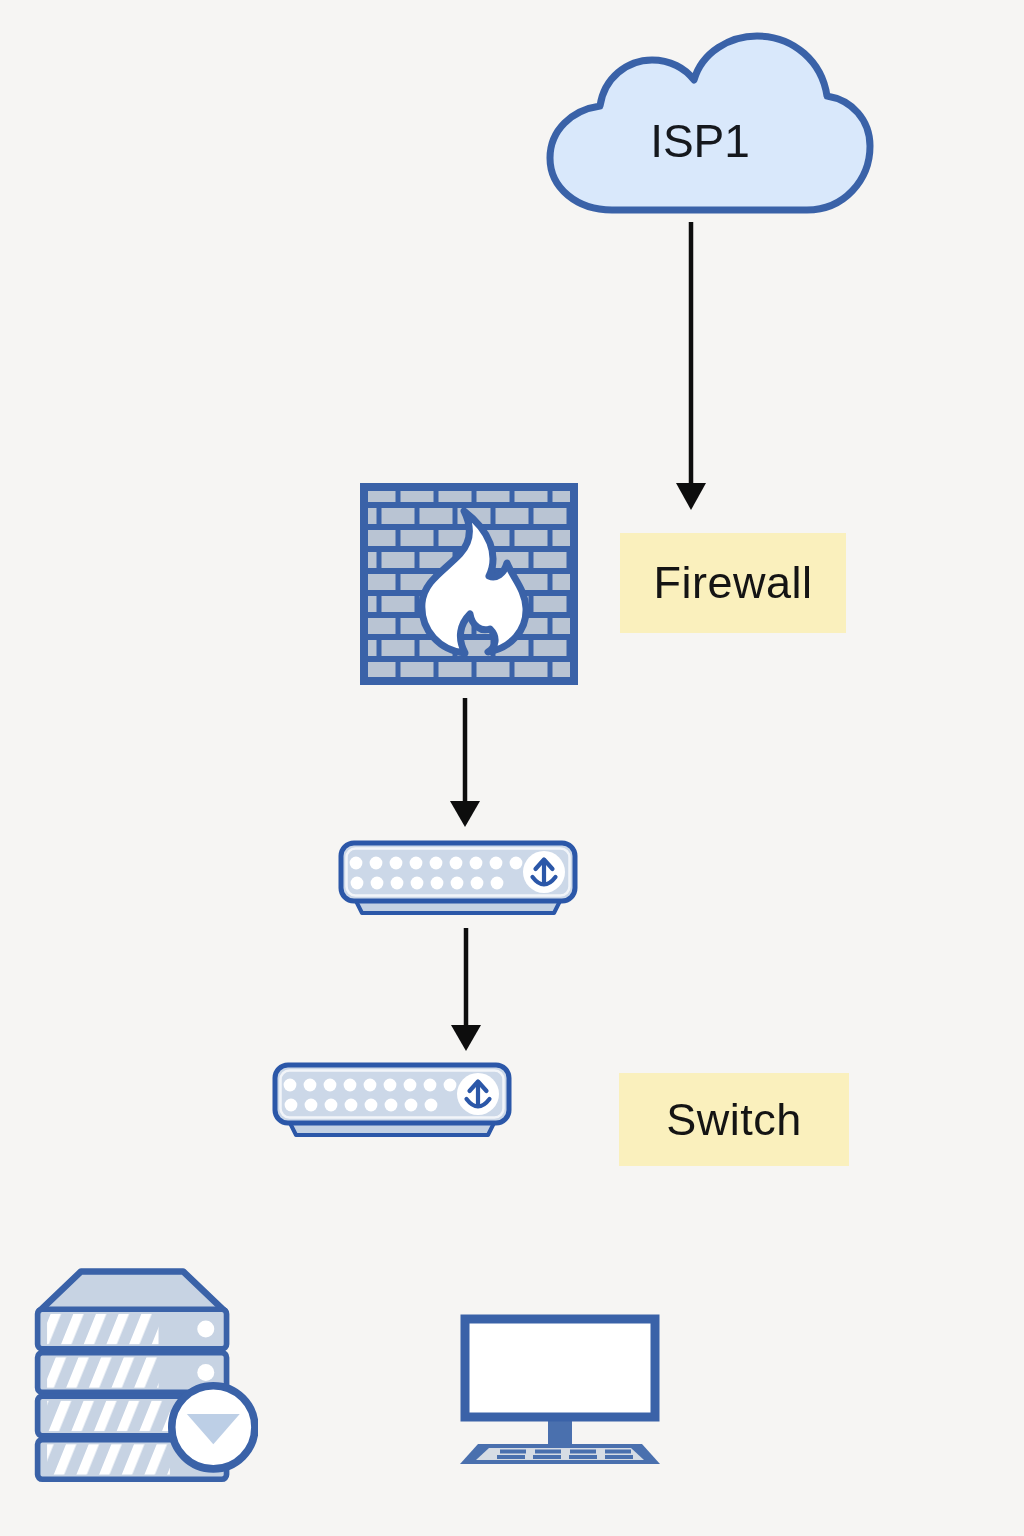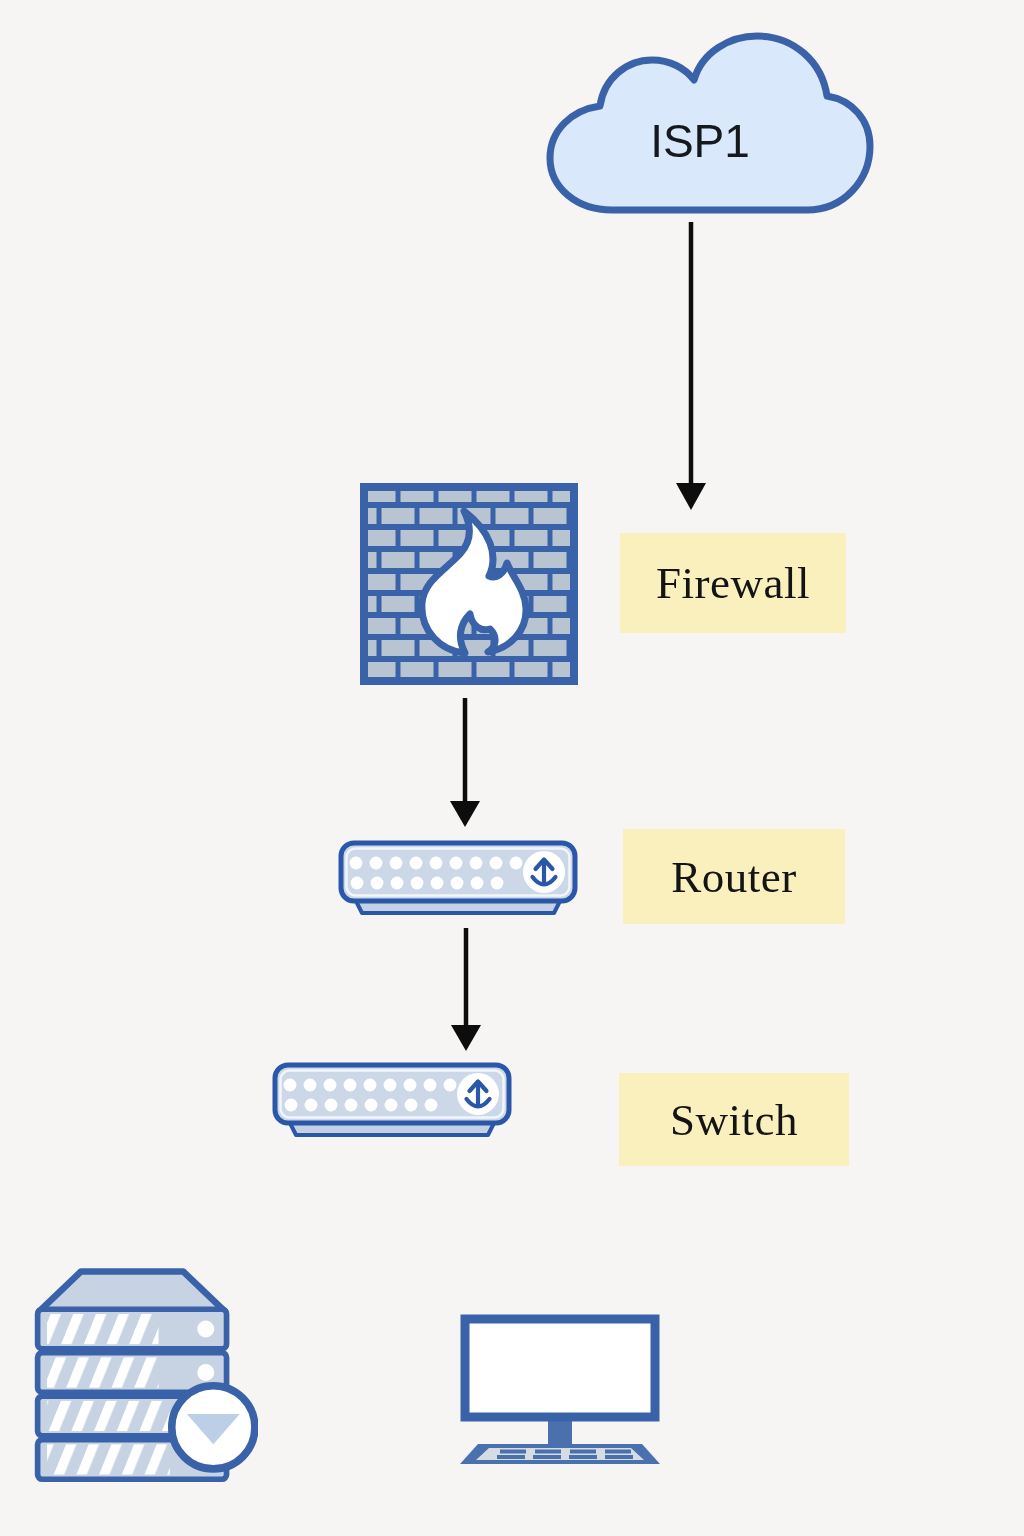--- a/index.html
+++ b/index.html
@@ -21,21 +21,21 @@
   html,body{margin:0;padding:0;}
   body{background:var(--bg);font-family:"Liberation Sans",sans-serif;}
   .canvas{
     position:relative;width:888px;height:1536px;background:var(--bg);
     overflow:hidden;
   }
   .abs{position:absolute;}
   .node-label{
     position:absolute;background:var(--label-bg);color:var(--label-text);
     display:flex;align-items:center;justify-content:center;
-    font-size:45px;letter-spacing:0.5px;font-family:Liberation Serif, serif;
+    font-size:45px;letter-spacing:0.5px;
   }
   .cloud-text{
     position:absolute;left:0;right:0;text-align:center;
     font-size:46px;color:#15181d;
   }
   svg{display:block;}
 </style>
 </head>
 <body>
 
@@ -125,21 +125,20 @@
 
   <svg class="abs" style="left:443px;top:698px;" width="44" height="131" viewBox="0 0 44 131">
     <line x1="22" y1="0" x2="22" y2="105" stroke="var(--arrow)" stroke-width="4.5"></line>
     <polygon points="22,129 7,103 37,103" fill="var(--arrow)"></polygon>
   </svg>
 
   <svg class="abs" style="left:338px;top:840px;" width="240" height="78" viewBox="0 0 240 78">
     <use href="#device"></use>
   </svg>
 
-  <div class="node-label" style="left:623px;top:829px;width:222px;height:95px;">Router</div>
 
   <svg class="abs" style="left:444px;top:928px;" width="44" height="125" viewBox="0 0 44 125">
     <line x1="22" y1="0" x2="22" y2="99" stroke="var(--arrow)" stroke-width="4.5"></line>
     <polygon points="22,123 7,97 37,97" fill="var(--arrow)"></polygon>
   </svg>
 
   <svg class="abs" style="left:272px;top:1062px;" width="240" height="78" viewBox="0 0 240 78">
     <use href="#device"></use>
   </svg>
 

